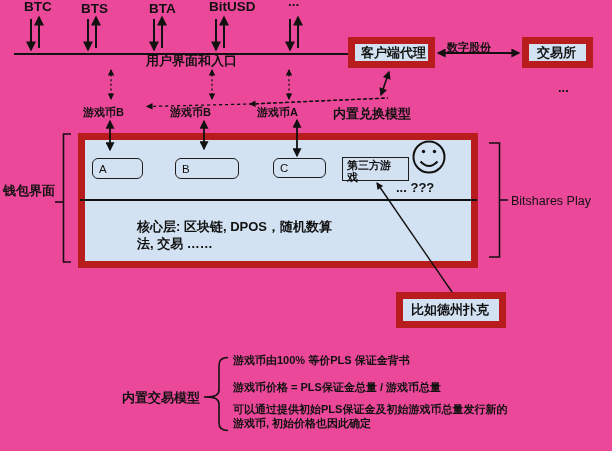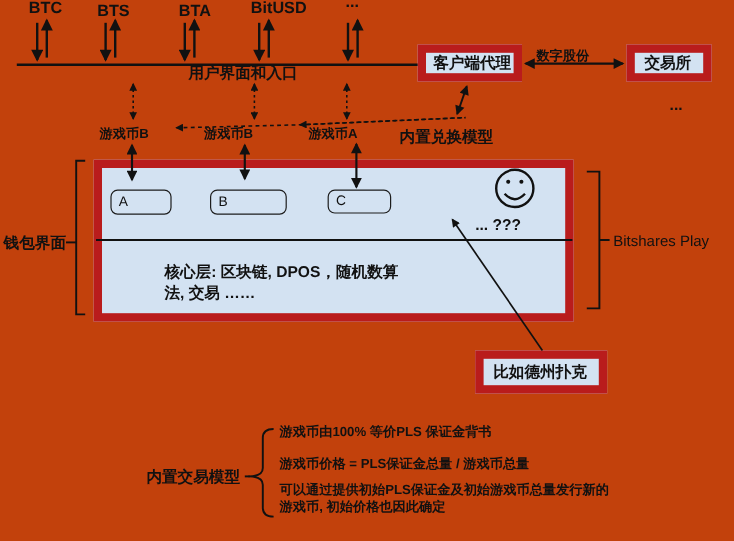--- a/index.html
+++ b/index.html
@@ -1,17 +1,17 @@
 <!DOCTYPE html>
 <html><head>
 <meta charset="utf-8">
 <style>
   html,body{margin:0;padding:0;background:#ffffff;}
   .stage{
-    position:relative;width:612px;height:451px;background:#c2410c;
+    position:relative;width:612px;height:451px;background:#ec4899;
     font-family:"Liberation Sans","DejaVu Sans",sans-serif;color:#111;
     overflow:hidden;
   }
   .abs{position:absolute;}
   .lbl{font-weight:bold;font-size:13px;white-space:nowrap;line-height:14px;z-index:5;}
   .lbl-sm{font-weight:bold;font-size:11px;white-space:nowrap;line-height:13px;z-index:5;}
   .asset{font-weight:600;font-size:13.5px;white-space:nowrap;line-height:14px;z-index:5;}
   .plain{font-weight:normal;font-size:12.5px;white-space:nowrap;line-height:14px;z-index:5;}
   .bluebox{background:#d3e2f2;border:7px solid #b91c1c;box-sizing:border-box;z-index:1;}
   .slot{
@@ -32,21 +32,21 @@
 <body>
 
 <div class="stage">
 
   <div class="abs asset" style="left:24px;top:0px">BTC</div>
   <div class="abs asset" style="left:81px;top:2px">BTS</div>
   <div class="abs asset" style="left:149px;top:2px">BTA</div>
   <div class="abs asset" style="left:209px;top:0px">BitUSD</div>
   <div class="abs asset" style="left:288px;top:-5px">...</div>
 
-  <div class="abs lbl" style="left:157px;top:54px">用户界面和入口</div>
+  <div class="abs lbl" style="left:146px;top:54px">用户界面和入口</div>
 
   <div class="abs lbl-sm" style="left:83px;top:106px">游戏币B</div>
   <div class="abs lbl-sm" style="left:170px;top:106px">游戏币B</div>
   <div class="abs lbl-sm" style="left:257px;top:106px">游戏币A</div>
   <div class="abs lbl" style="left:333px;top:107px">内置兑换模型</div>
 
   <div class="abs bluebox flexbox" style="left:348px;top:37px;width:87px;height:31px;padding-left:6px">
     <span class="lbl">客户端代理</span>
   </div>
   <div class="abs lbl-sm" style="left:447px;top:41px">数字股份</div>
@@ -58,25 +58,28 @@
   <div class="abs bluebox" style="left:78px;top:133px;width:400px;height:135px"></div>
   <div class="slot" style="left:92px;top:158px;width:51px;height:21px">
       <span>A</span>
     </div>
   <div class="slot" style="left:175px;top:158px;width:64px;height:21px">
       <span>B</span>
     </div>
   <div class="slot" style="left:273px;top:158px;width:53px;height:20px">
       <span>C</span>
     </div>
+  <div class="tp-box" style="left:342px;top:157px;width:67px;height:24px">
+    <div class="tp-text">第三方游戏</div>
+  </div>
   <div class="abs lbl" style="left:396px;top:181px">... ???</div>
   <div class="abs lbl pre" style="left:137px;top:218px;line-height:17px;z-index:5">核心层: 区块链, DPOS，随机数算
 法, 交易 ……</div>
 
-  <div class="abs lbl" style="left:3px;top:196px">钱包界面</div>
+  <div class="abs lbl" style="left:3px;top:184px">钱包界面</div>
   <div class="abs plain" style="left:511px;top:194px">Bitshares Play</div>
 
   <div class="abs bluebox flexbox" style="left:396px;top:292px;width:110px;height:36px;padding-left:8px">
     <span class="lbl">比如德州扑克</span>
   </div>
 
   <div class="abs lbl" style="left:122px;top:391px">内置交易模型</div>
   <div class="abs lbl-sm" style="left:233px;top:354px">游戏币由100% 等价PLS 保证金背书</div>
   <div class="abs lbl-sm" style="left:233px;top:381px">游戏币价格 = PLS保证金总量 / 游戏币总量</div>
   <div class="abs lbl-sm pre" style="left:233px;top:403px;line-height:13.5px;white-space:pre-line">可以通过提供初始PLS保证金及初始游戏币总量发行新的

